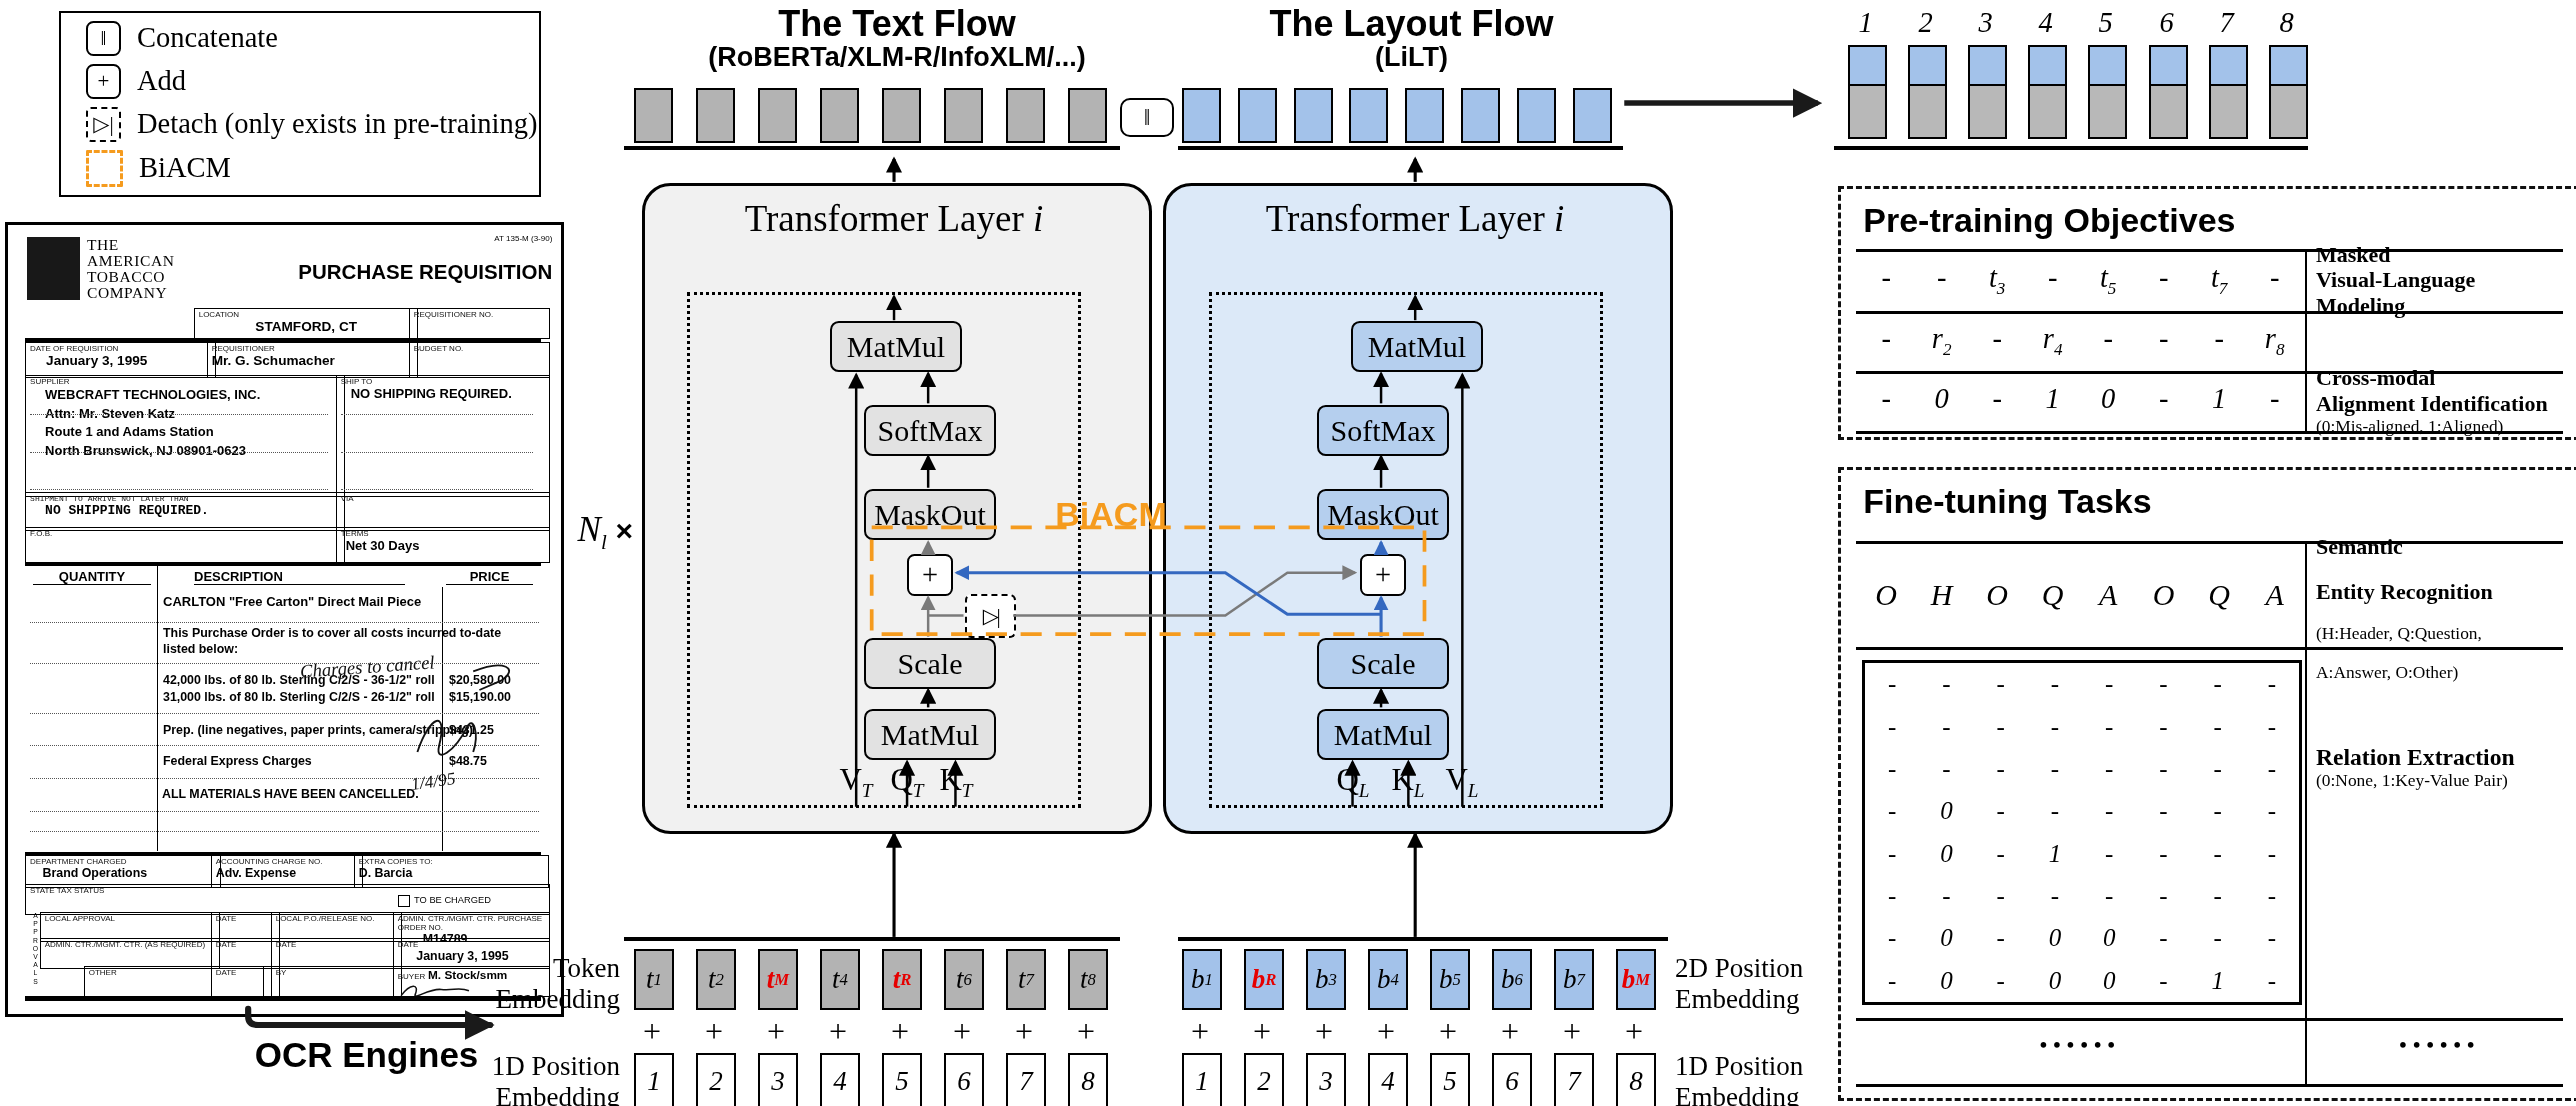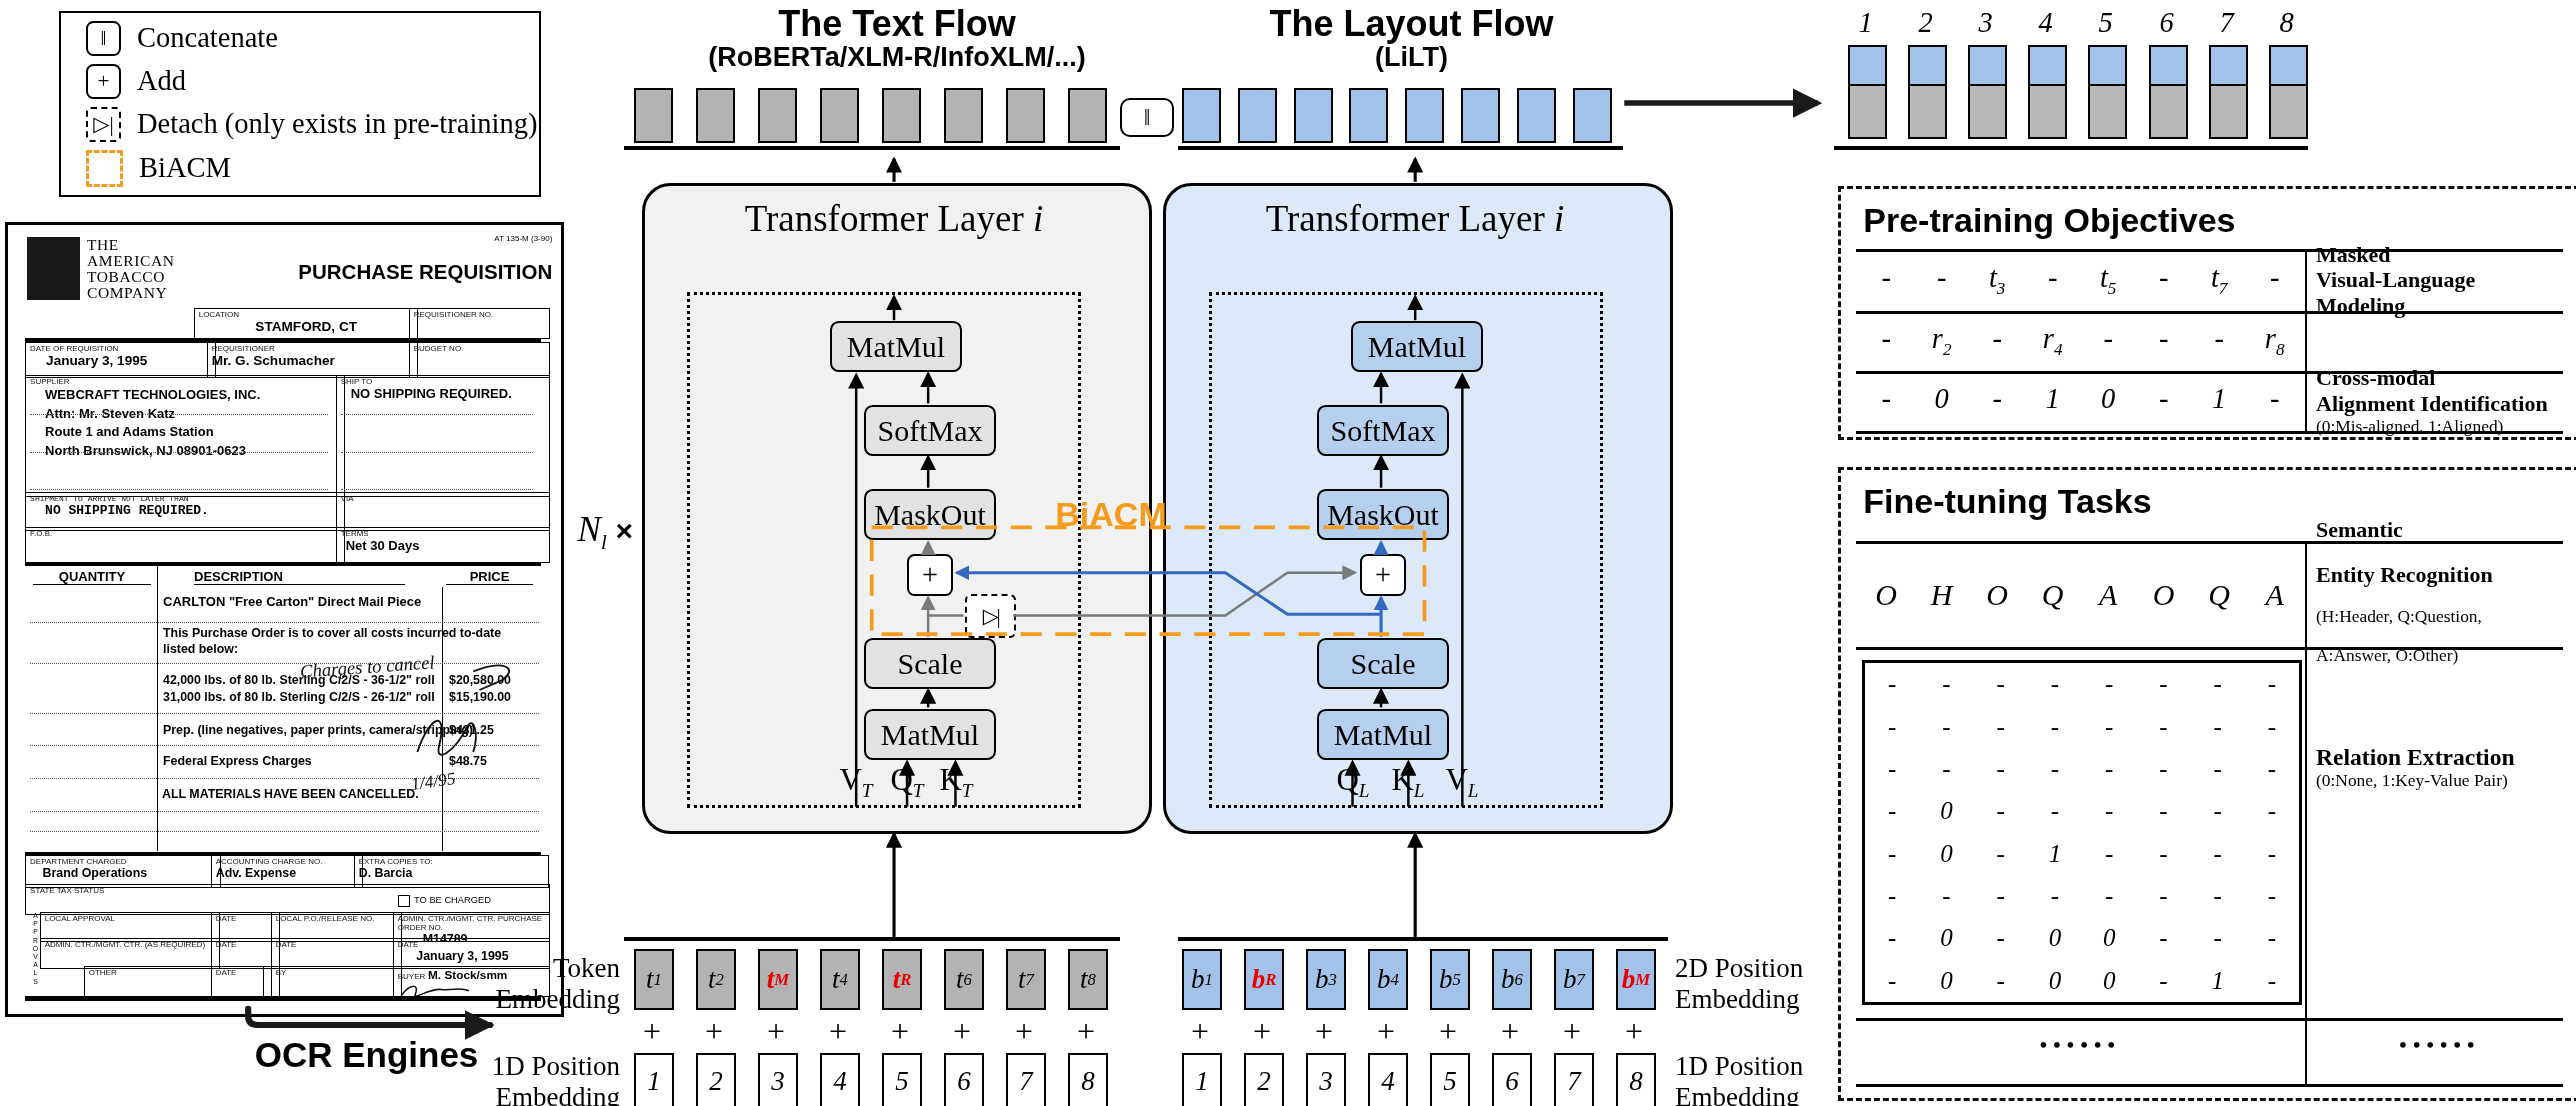--- a/index.html
+++ b/index.html
@@ -542,21 +542,21 @@
     <div class="cellrow" style="left:17.4px;top:71px;width:444px;height:107px;">
       <span class="c" style="font-size:30px;"><i>O</i></span>
       <span class="c" style="font-size:30px;"><i>H</i></span>
       <span class="c" style="font-size:30px;"><i>O</i></span>
       <span class="c" style="font-size:30px;"><i>Q</i></span>
       <span class="c" style="font-size:30px;"><i>A</i></span>
       <span class="c" style="font-size:30px;"><i>O</i></span>
       <span class="c" style="font-size:30px;"><i>Q</i></span>
       <span class="c" style="font-size:30px;"><i>A</i></span>
     </div>
-    <div class="plabel" style="left:475px;top:68px;width:248px;height:107px;gap:19px;">
+    <div class="plabel" style="left:475px;top:85px;width:248px;height:107px;gap:19px;">
       <div class="L">Semantic</div>
       <div class="L">Entity Recognition</div>
       <div class="N">(H:Header, Q:Question,</div>
       <div class="N">A:Answer, O:Other)</div>
     </div>
 
     <div class="matrix" style="left:21px;top:190px;width:434px;height:339px;">
       <div class="mrow">
           <i>-</i>
           <i>-</i>

